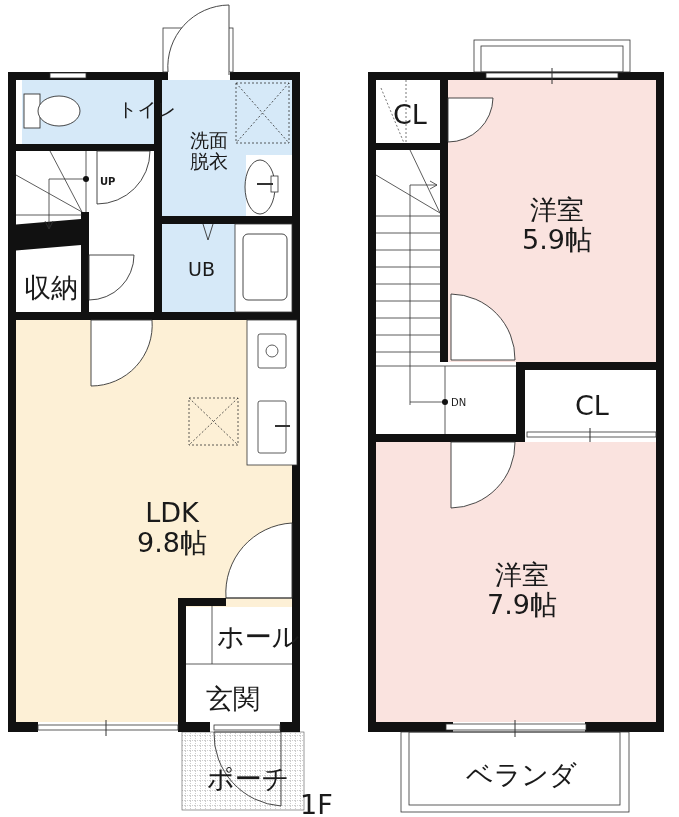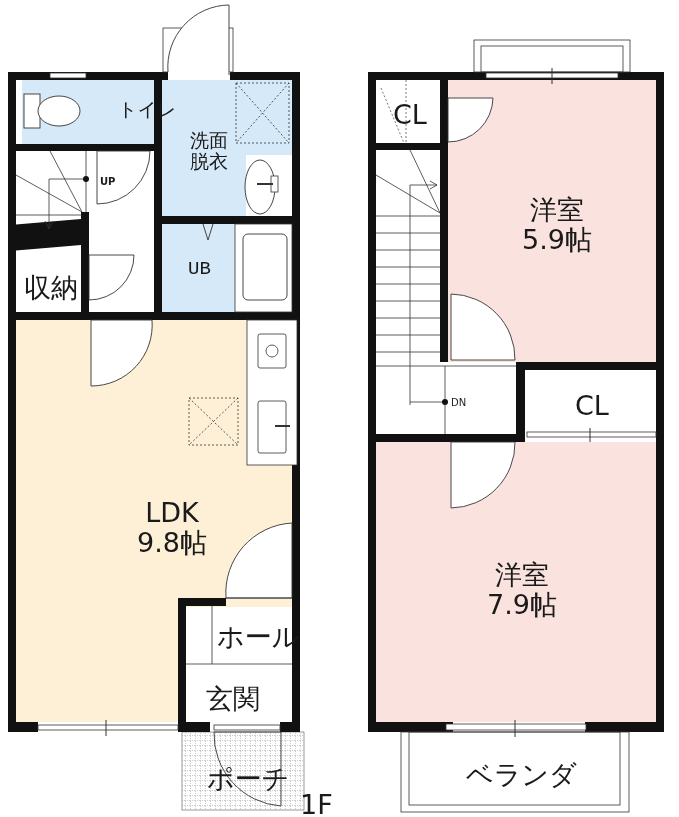--- a/index.html
+++ b/index.html
@@ -165,21 +165,21 @@
     <rect x="401" y="732" width="228" height="80" fill="none" stroke="#333" stroke-width="0.8"></rect>
     <rect x="409" y="732" width="211" height="73" fill="none" stroke="#333" stroke-width="0.8"></rect>
   </g>
 </svg>
 
 <div class="lbl mid" style="left:90px;top:99px;margin-left:28px;">トイレ</div>
 <div class="lbl mid" style="left:190px;top:130px;">
   <span>洗面</span>
   <span>脱衣</span>
 </div>
-<div class="lbl mid" style="left:188px;top:259px;font-family:Liberation Mono, monospace;">UB</div>
+<div class="lbl mid" style="left:188px;top:259px;">UB</div>
 <div class="lbl big" style="left:24px;top:273px;">収納</div>
 <div class="lbl sm" style="left:100px;top:176px;font-weight:bold;">UP</div>
 <div class="lbl big" style="left:117px;top:498px;margin-left:20px;">
   <span>LDK</span>
   <span>9.8帖</span>
 </div>
 <div class="lbl big" style="left:217px;top:622px;">ホール</div>
 <div class="lbl big" style="left:206px;top:684px;">玄関</div>
 <div class="lbl big" style="left:207px;top:764px;">ポーチ</div>
 <div class="lbl big" style="left:300px;top:790px;">1F</div>

